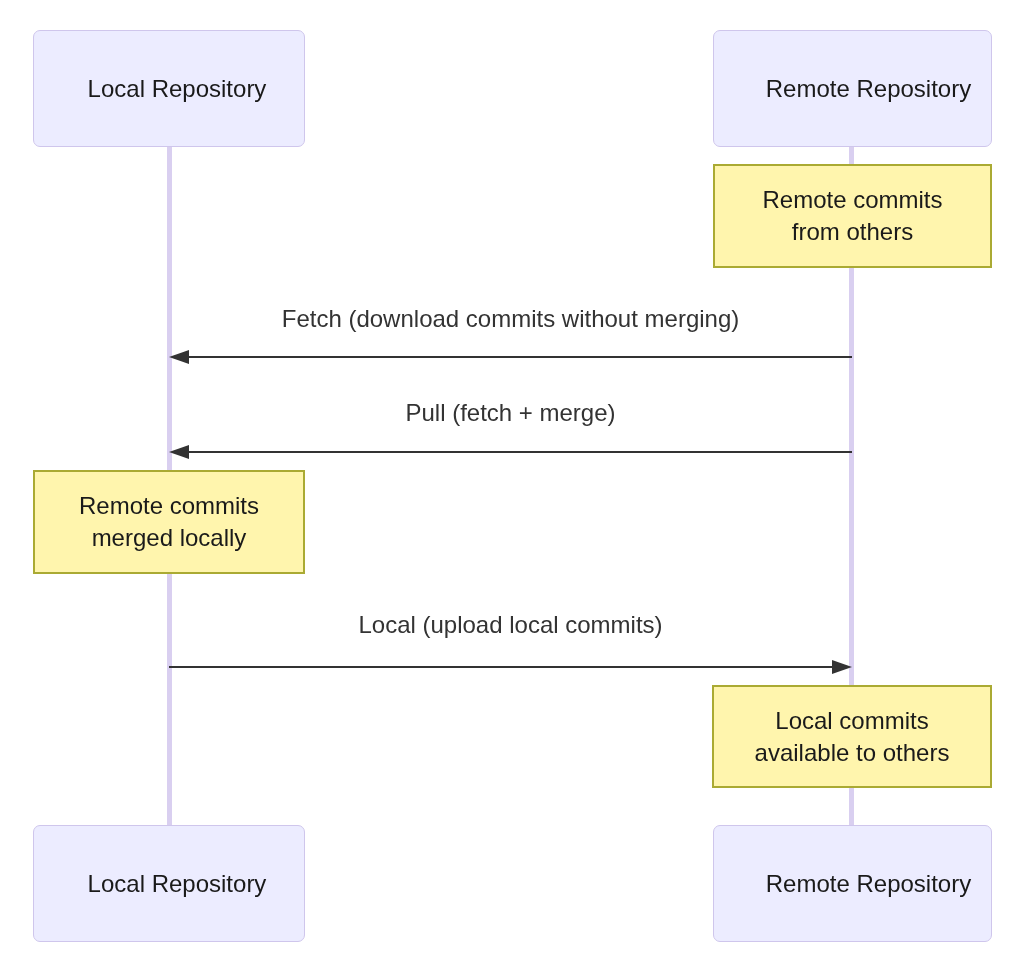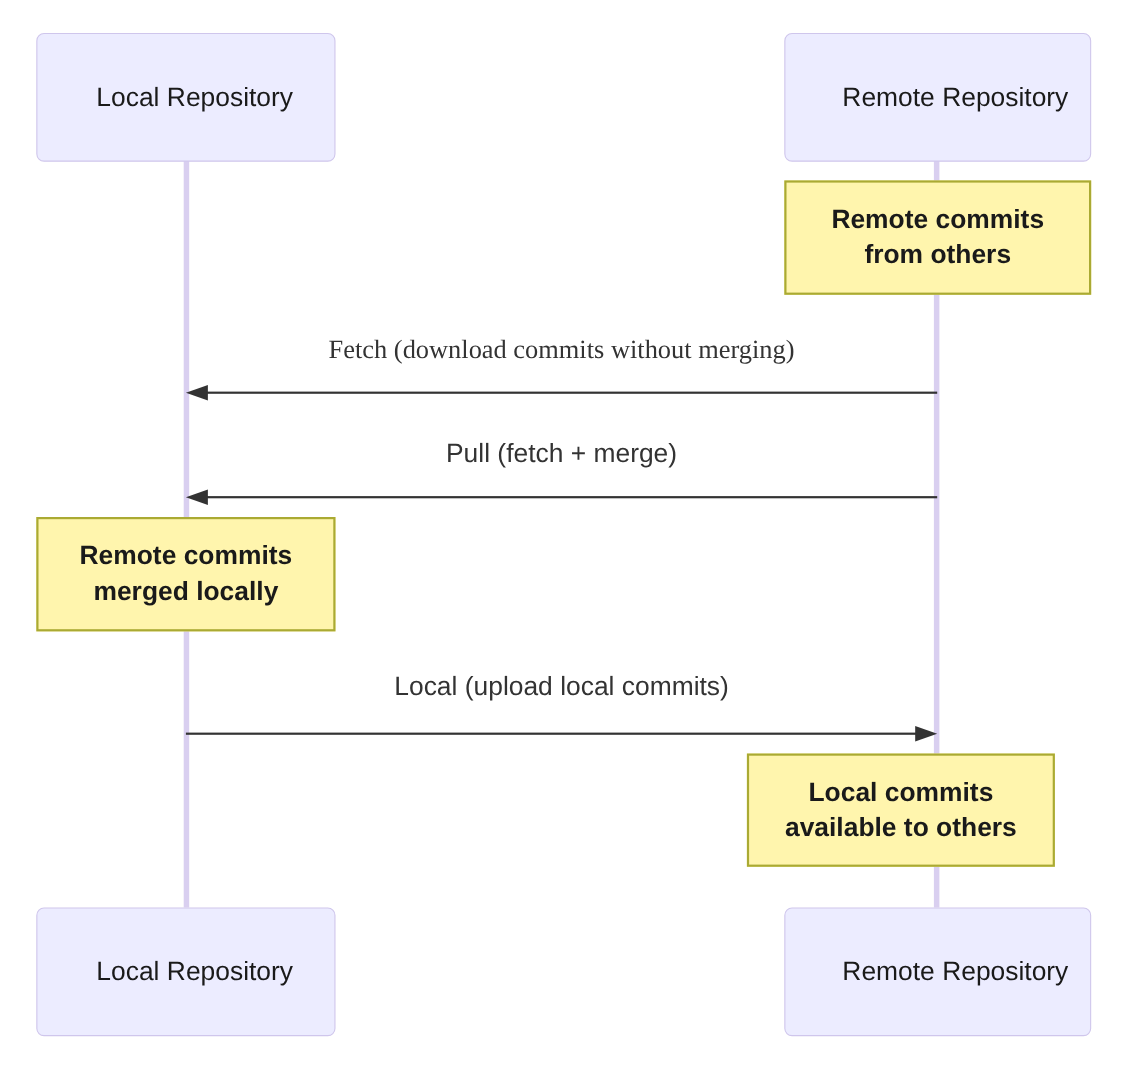--- a/index.html
+++ b/index.html
@@ -58,25 +58,24 @@
     background: var(--note-fill);
     border: 2px solid var(--note-border);
     display: flex;
     align-items: center;
     justify-content: center;
     font-size: 24px;
     line-height: 32px;
     color: var(--text-dark);
     text-align: center;
     white-space: pre-line;
-    font-weight: bold;
   }
   .note.n1 { left: 713px; top: 164px; width: 279px; height: 104px; }
   .note.n2 { left: 33px;  top: 470px; width: 272px; height: 104px; }
-  .note.n3 { left: 679px; top: 685px; width: 280px; height: 103px; }
+  .note.n3 { left: 712px; top: 685px; width: 280px; height: 103px; }
 
   
   .msg-label {
     position: absolute;
     left: 169px;
     width: 683px;
     text-align: center;
     font-size: 24px;
     color: var(--text-msg);
   }
@@ -88,21 +87,21 @@
   .arrowhead {
     position: absolute;
     width: 0;
     height: 0;
     border-top: 7px solid transparent;
     border-bottom: 7px solid transparent;
   }
   .arrowhead.point-left  { border-right: 20px solid var(--arrow); }
   .arrowhead.point-right { border-left: 20px solid var(--arrow); }
 
-  .m1-label { top: 305px; font-family: Liberation Serif, serif; }
+  .m1-label { top: 305px; }
   .m1-line  { left: 183px; top: 356px; width: 669px; }
   .m1-head  { left: 169px; top: 350px; }
 
   .m2-label { top: 399px; }
   .m2-line  { left: 183px; top: 451px; width: 669px; }
   .m2-head  { left: 169px; top: 445px; }
 
   .m3-label { top: 611px; }
   .m3-line  { left: 169px; top: 666px; width: 669px; }
   .m3-head  { left: 832px; top: 660px; }

